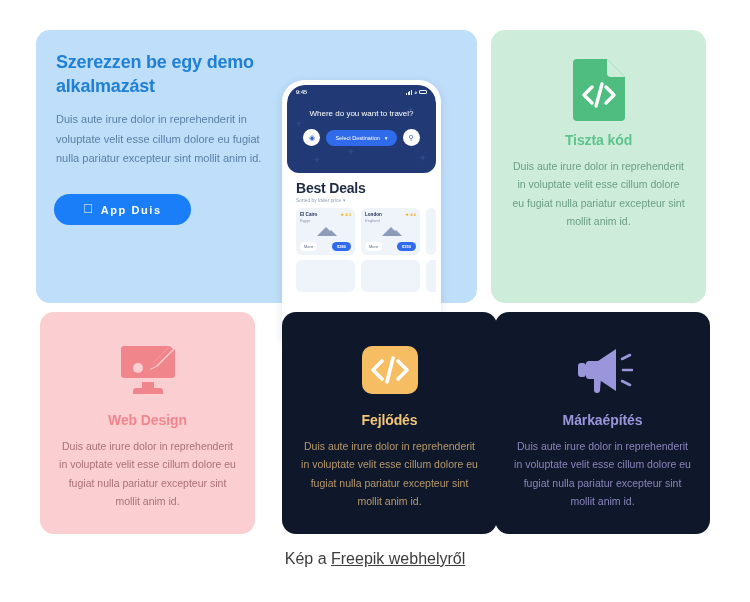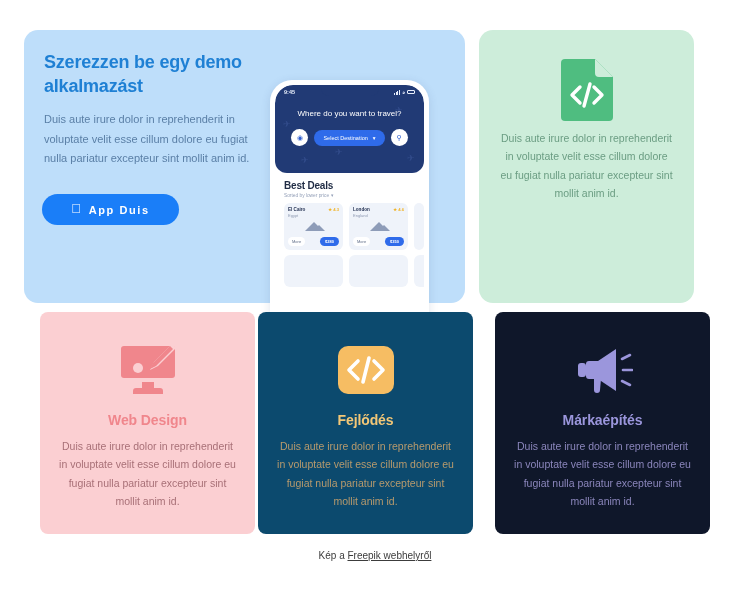--- a/index.html
+++ b/index.html
@@ -5,21 +5,21 @@
   * { box-sizing: border-box; margin: 0; padding: 0; }
   html, body {
     width: 750px; height: 602px;
     background: #ffffff;
     font-family: "Liberation Sans", sans-serif;
     overflow: hidden;
   }
   .page { position: relative; width: 750px; height: 602px; background:#fff; }
 
   
-  .row-top { position:absolute; left:24px; top:30px; width:670px; height:275px;padding-left:28px; }
+  .row-top { position:absolute; left:36px; top:30px; width:670px; height:275px;padding-left:28px; }
 
   .card-hero {
     position:absolute; left:0; top:0; width:441px; height:273px;
     background:#bedefa; border-radius:14px;
   }
   .hero-title {
     position:absolute; left:20px; top:21px; width:230px;
     font-size:18px; font-weight:bold; line-height:1.33;
     color:#1f80d4; letter-spacing:-0.2px;
   }
@@ -80,21 +80,21 @@
     color:#2f5fd0; font-size:7px;
   }
   .select-dest {
     height:16px; padding:0 9px; border-radius:9px; background:#2f6bea;
     color:#fff; font-size:5.5px; display:flex; align-items:center; gap:5px;
   }
   .plane-bg { position:absolute; inset:0; opacity:.22; z-index:1; color:#6d8ad8; }
   .plane-bg span { position:absolute; font-size:9px; }
 
   .phone-body { padding:7px 9px 0 9px; background:#fff; }
-  .sec-title { font-size:10px; font-weight:bold; color:#1f2b44; letter-spacing:-0.2px; }
+  .sec-title { font-size:14px; font-weight:bold; color:#1f2b44; letter-spacing:-0.2px; }
   .sec-sub { font-size:4.8px; color:#94a0b8; margin-top:2px; display:flex; gap:2px; align-items:center; }
   .deals { display:flex; gap:6px; margin-top:5px; }
   .deal {
     width:59px; height:47px; background:#eff3fa; border-radius:6px;
     padding:4px 4px 0 4px; position:relative; flex:none;
   }
   .deal-top { display:flex; justify-content:space-between; align-items:flex-start; }
   .deal-city { font-size:4.6px; font-weight:bold; color:#243152; line-height:1.35; }
   .deal-country { font-size:4px; color:#8f9bb3; font-weight:normal; }
   .deal-rate { font-size:4.2px; color:#f0b429; font-weight:bold; white-space:nowrap; }
@@ -115,38 +115,38 @@
   .pop-card { width:59px; height:32px; background:#eff3fa; border-radius:6px; flex:none; }
 
   .card-green {
     position:absolute; left:455px; top:0; width:215px; height:273px;
     background:#cdedda; border-radius:14px; text-align:center; padding:30px 20px 0 20px;
   }
 
   
   .row-bot { position:absolute; left:40px; top:312px; width:670px; height:222px; }
   .card-sm { position:absolute; top:0; width:215px; height:222px;
-             border-radius:8px; text-align:center; padding:28px 18px 0 18px; }
+             border-radius:14px; text-align:center; padding:28px 18px 0 18px; }
   .card-pink   { left:0;     background:#fbcfd2; }
-  .card-orange { left:218px; background:#0c4a6e; }
+  .card-orange { left:242px; background:#0f172a; }
   .card-purple { left:455px; background:#0f172a; }
 
   .card-title { font-size:14px; font-weight:bold; margin-top:12px; letter-spacing:-0.1px; }
   .card-text  { font-size:10.5px; line-height:1.75; margin-top:9px; }
   .green .card-title{color:#5ec48d} .green .card-text{color:#6b9d83}
   .pink  .card-title{color:#f0868c} .pink  .card-text{color:#a87077}
   .orange .card-title{color:#f3c777} .orange .card-text{color:#b79a6d}
   .purple .card-title{color:#9b96dc} .purple .card-text{color:#8b86bc}
 
   .icon-wrap { height:60px; display:flex; align-items:center; justify-content:center; }
 
   
   .footer {
     position:absolute; left:0; top:550px; width:750px; text-align:center;
-    font-size:10px; color:#3c3c3c;
+    font-size:16px; color:#3c3c3c;
   }
   .footer a { color:#3c3c3c; text-decoration:underline; cursor:pointer; }
 </style>
 </head>
 <body>
 
 <div class="page">
 
   <div class="row-top">
 
@@ -256,20 +256,21 @@
         <svg width="52" height="62" viewBox="0 0 52 62" aria-hidden="true">
           <path d="M4 0 h30 l18 18 v40 a4 4 0 0 1 -4 4 H4 a4 4 0 0 1 -4 -4 V4 a4 4 0 0 1 4 -4 z" fill="#4fbd80"></path>
           <path d="M34 0 l18 18 h-14 a4 4 0 0 1 -4 -4 z" fill="#cdedda"></path>
           <g stroke="#ffffff" stroke-width="3.4" fill="none" stroke-linecap="round" stroke-linejoin="round">
             <polyline points="19,28 11,36 19,44"></polyline>
             <polyline points="33,28 41,36 33,44"></polyline>
             <line x1="29" y1="25" x2="23" y2="47"></line>
           </g>
         </svg>
       </div>
+      <div class="card-title">Tiszta kód</div>
       <div class="card-text">Duis aute irure dolor in reprehenderit in voluptate velit esse cillum dolore eu fugiat nulla pariatur excepteur sint mollit anim id.</div>
     </div>
   </div>
 
   <div class="row-bot">
 
     <div class="card-sm card-pink pink">
       <div class="icon-wrap">
         <svg width="56" height="52" viewBox="0 0 56 52" aria-hidden="true">
           <path d="M4 2 h48 a3 3 0 0 1 3 3 v26 a3 3 0 0 1 -3 3 H4 a3 3 0 0 1 -3 -3 V5 a3 3 0 0 1 3 -3 z" fill="#f0868c"></path>

